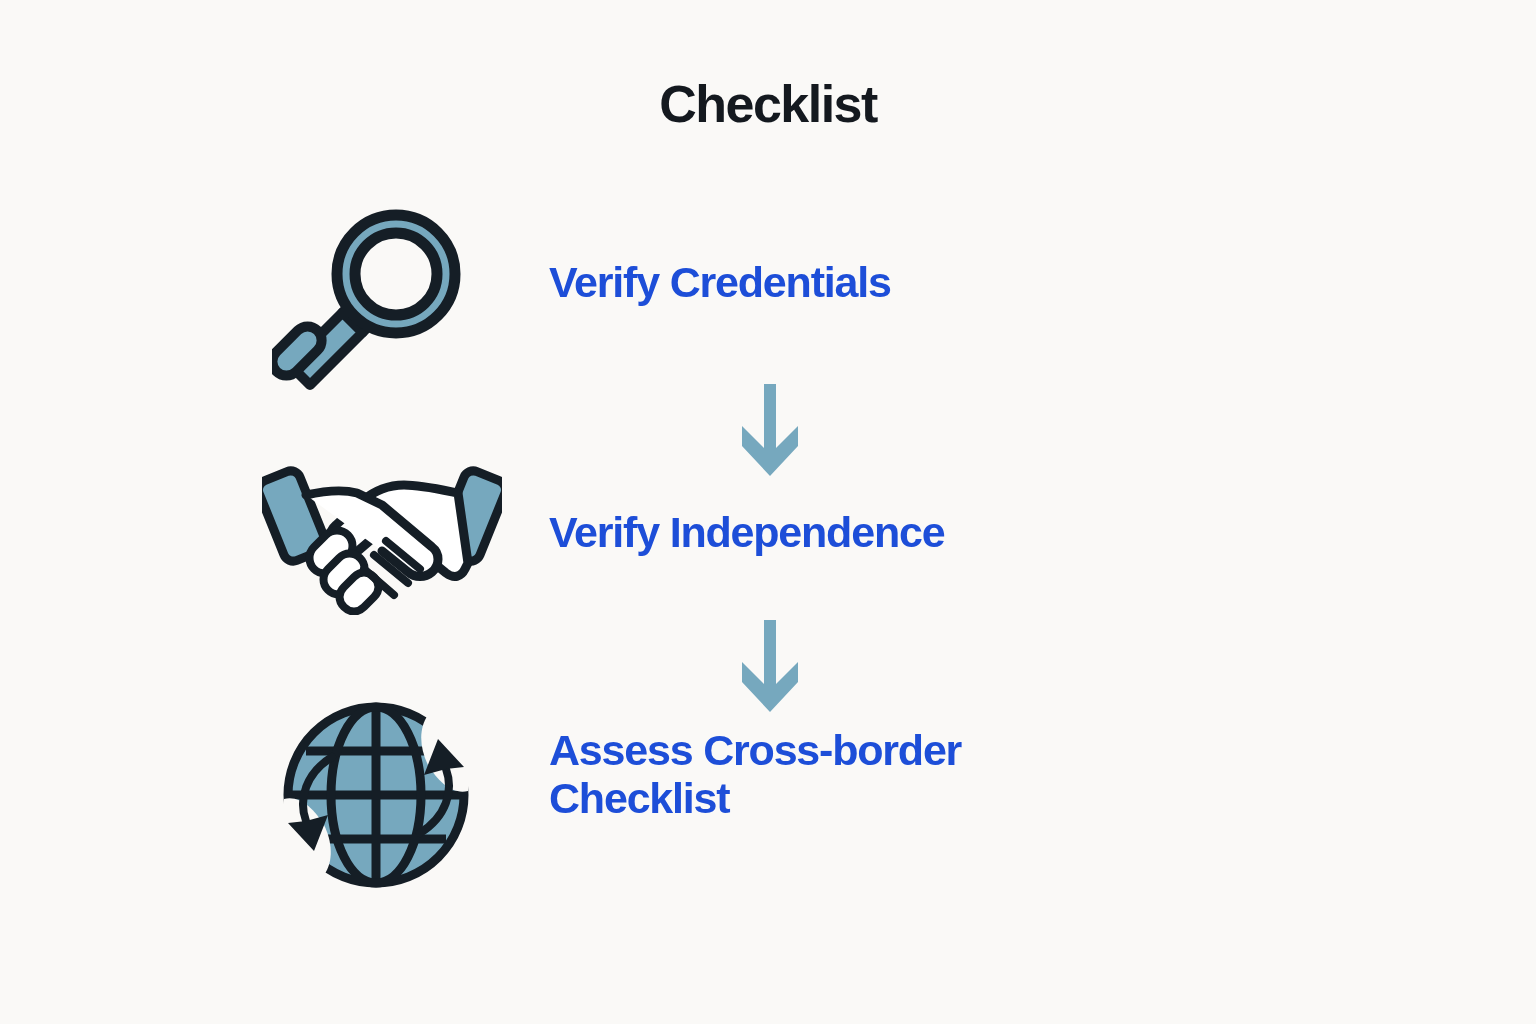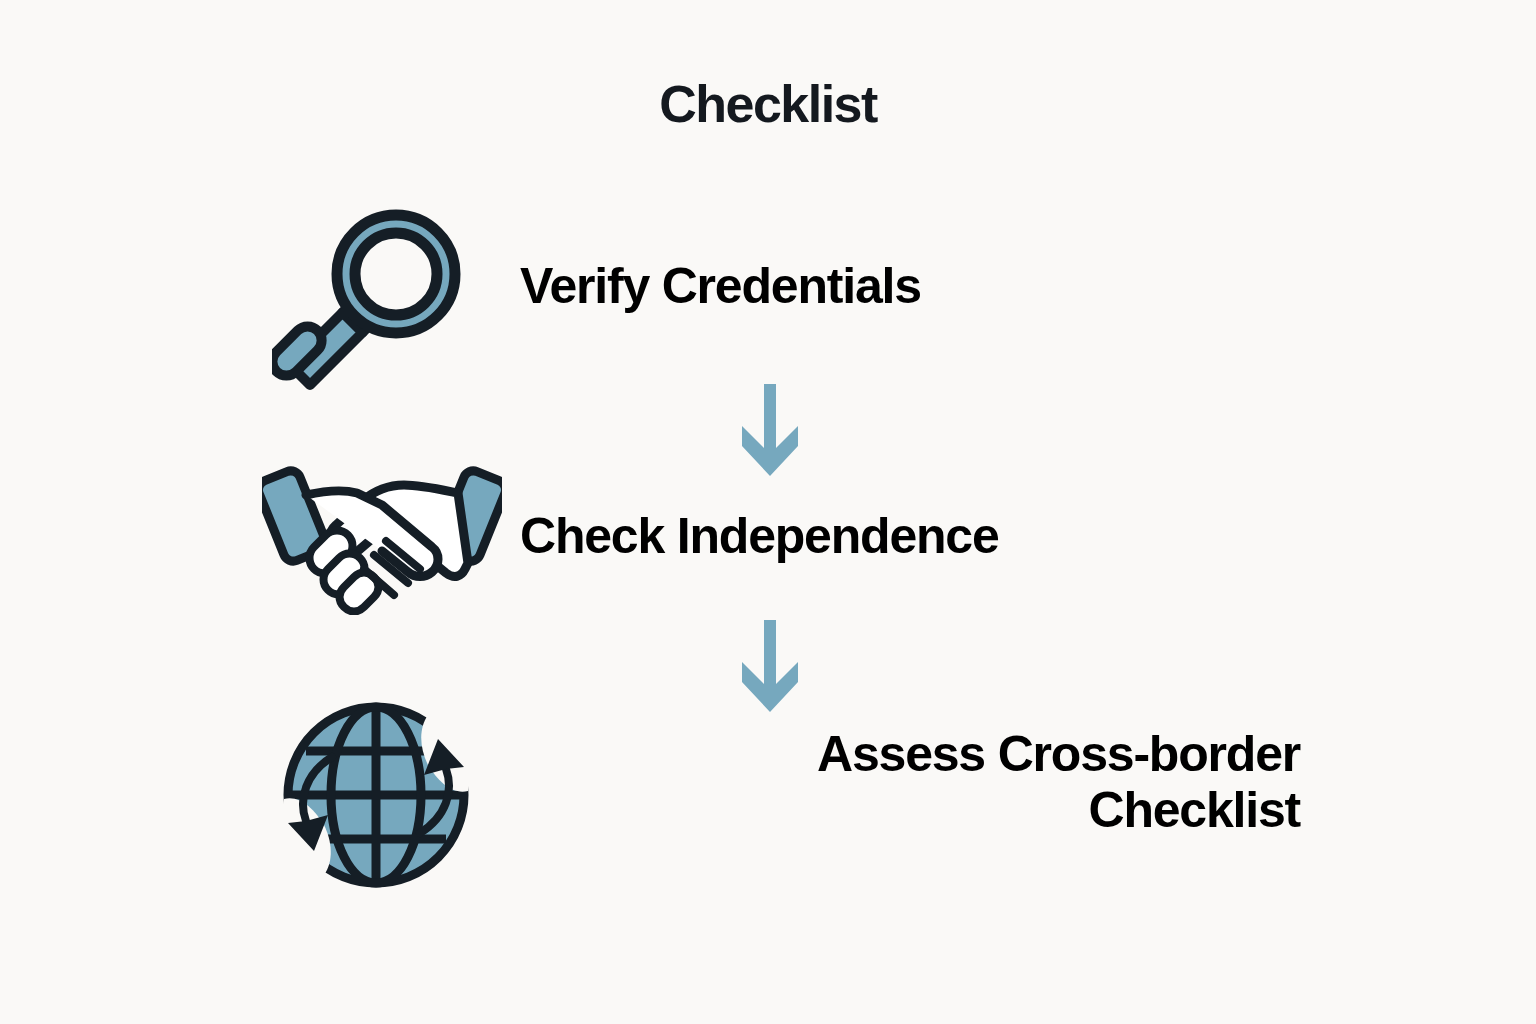--- a/index.html
+++ b/index.html
@@ -33,39 +33,39 @@
     color: #14191f;
     line-height: 1.0;
     white-space: nowrap;
   }
   .step-icon {
     position: absolute;
     display: block;
   }
   .step-label {
     position: absolute;
-    left: 520px;
-    font-size: 50px;
+    left: 549px;
+    font-size: 43px;
     font-weight: 700;
     letter-spacing: -1.2px;
-    color: #000000;
+    color: #1d4ed8;
     line-height: 1.12;
   }
 
   
   #icon-magnifier { left: 272px; top: 205px; }
   #label-step-1   { top: 258px; }
 
   
   #icon-handshake { left: 262px; top: 455px; }
   #label-step-2   { top: 508px; }
 
   
   #icon-globe     { left: 278px; top: 695px; }
-  #label-step-3   { top: 726px; width: 780px; text-align: right; }
+  #label-step-3   { top: 726px; width: 780px; }
 
   
   .connector-arrow {
     position: absolute;
     left: 738px;
   }
   #arrow-1 { top: 384px; }
   #arrow-2 { top: 620px; }
 </style>
 </head>
@@ -117,21 +117,21 @@
       <path d="M66 114 C60 120 60 129 66 135 C72 141 81 141 87 135
                L98 124 C104 118 104 109 98 103 C92 97 83 97 77 103 Z" fill="#ffffff" stroke="#151e26" stroke-width="8" stroke-linejoin="round"></path>
       <path d="M82 132 C76 138 76 146 82 152 C88 158 96 158 102 152
                L112 142 C118 136 118 128 112 122 C106 116 98 116 92 122 Z" fill="#ffffff" stroke="#151e26" stroke-width="8" stroke-linejoin="round"></path>
 
       <path d="M124 86 L158 114" fill="none" stroke="#151e26" stroke-width="8" stroke-linecap="round"></path>
       <path d="M112 100 L146 128" fill="none" stroke="#151e26" stroke-width="8" stroke-linecap="round"></path>
       <path d="M102 114 L132 140" fill="none" stroke="#151e26" stroke-width="8" stroke-linecap="round"></path>
     </svg>
   </div>
-  <div class="step-label" id="label-step-2">Check Independence</div>
+  <div class="step-label" id="label-step-2">Verify Independence</div>
 
   <div class="connector-arrow" id="arrow-2">
     <svg width="64" height="96" viewBox="0 0 64 96" xmlns="http://www.w3.org/2000/svg">
       <path d="M26 0 H38 V64 L60 42 L60 62 L32 92 L4 62 L4 42 L26 64 Z" fill="#76a8be"></path>
     </svg>
   </div>
 
   <div class="step-icon" id="icon-globe">
     <svg width="200" height="200" viewBox="0 0 200 200" xmlns="http://www.w3.org/2000/svg">
 

